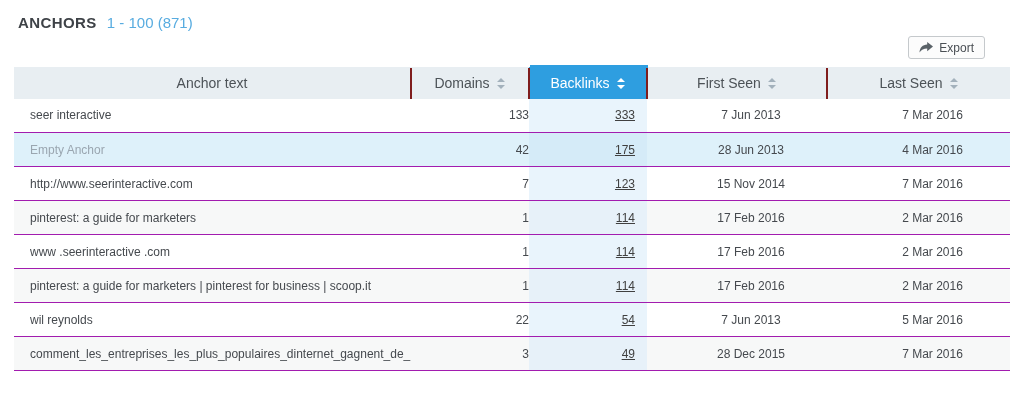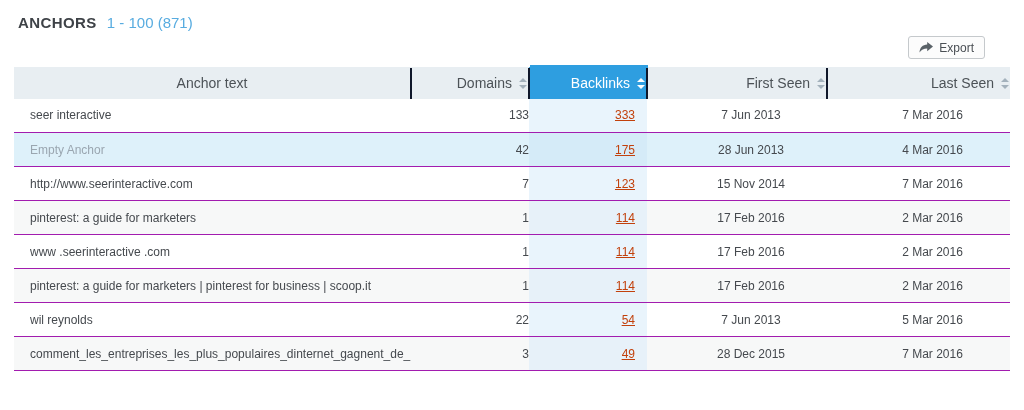--- a/index.html
+++ b/index.html
@@ -65,21 +65,21 @@
   th {
     background: #e8eef2;
     height: 32px;
     font-weight: normal;
     font-size: 14px;
     color: #4c5257;
     text-align: center;
     border-top: 3px solid transparent;
     cursor: pointer;
   }
-  th + th { border-left: 2px solid #0f172a; text-align: right; }
+  th + th { border-left: 2px solid #7f1d1d; }
   th.th-active {
     background: #2e9ee0;
     color: #ffffff;
     border-top-color: #2e9ee0;
   }
 
   .sort-icon {
     display: inline-block;
     width: 9px;
     height: 11px;
@@ -111,21 +111,21 @@
   .col-domains { text-align: right; }
   .col-backlinks { text-align: right; padding-right: 12px; background: #e9f4fc; }
   .col-date { text-align: center; padding-left: 28px; }
 
   tr.alt td { background: #f7f8f8; }
   tr.alt td.col-backlinks { background: #e7f1f9; }
   tr.hl td { background: #def1fa; }
   tr.hl td.col-backlinks { background: #d5ebf8; }
 
   a.backlink {
-    color: #c2410c;
+    color: #404040;
     cursor: pointer;
   }
 </style>
 </head>
 <body>
 
 <div class="page">
 
   <div class="page-header">
     <span class="page-title">ANCHORS</span>

